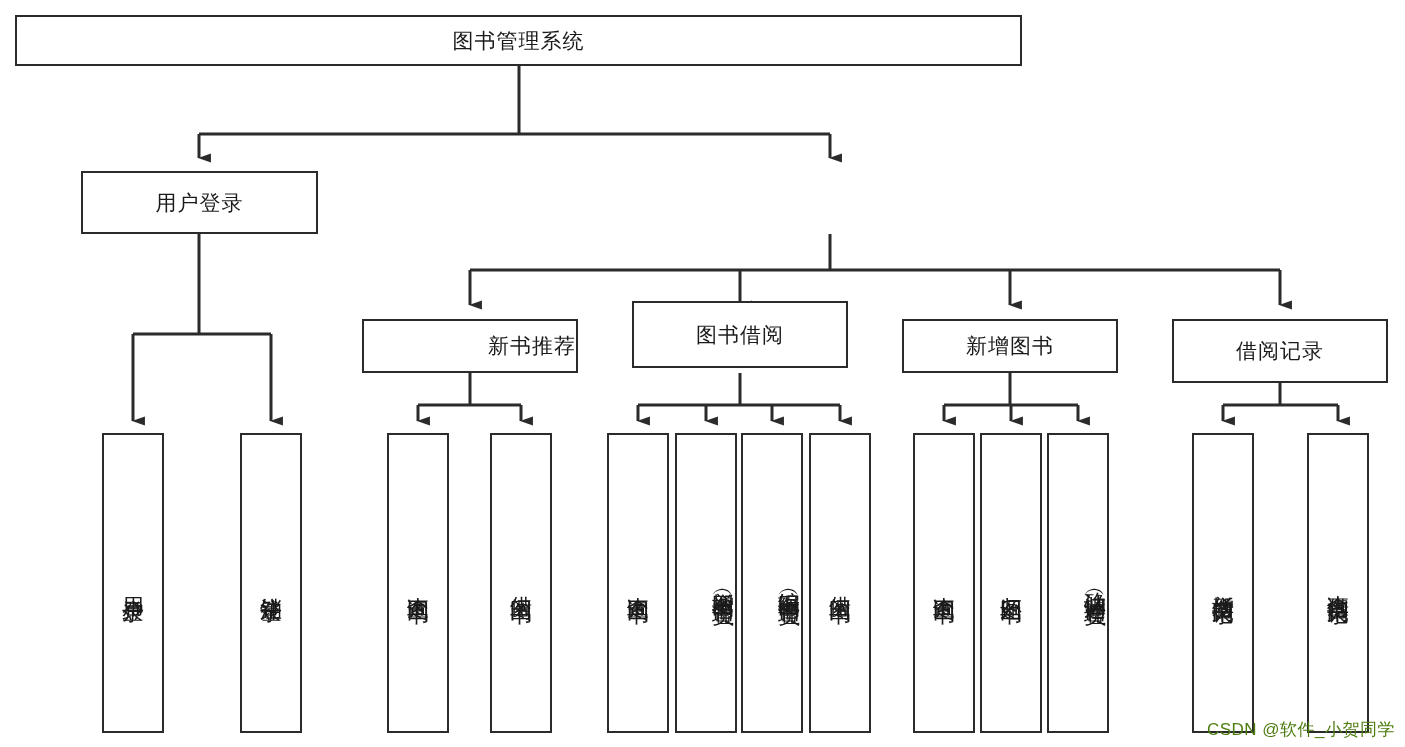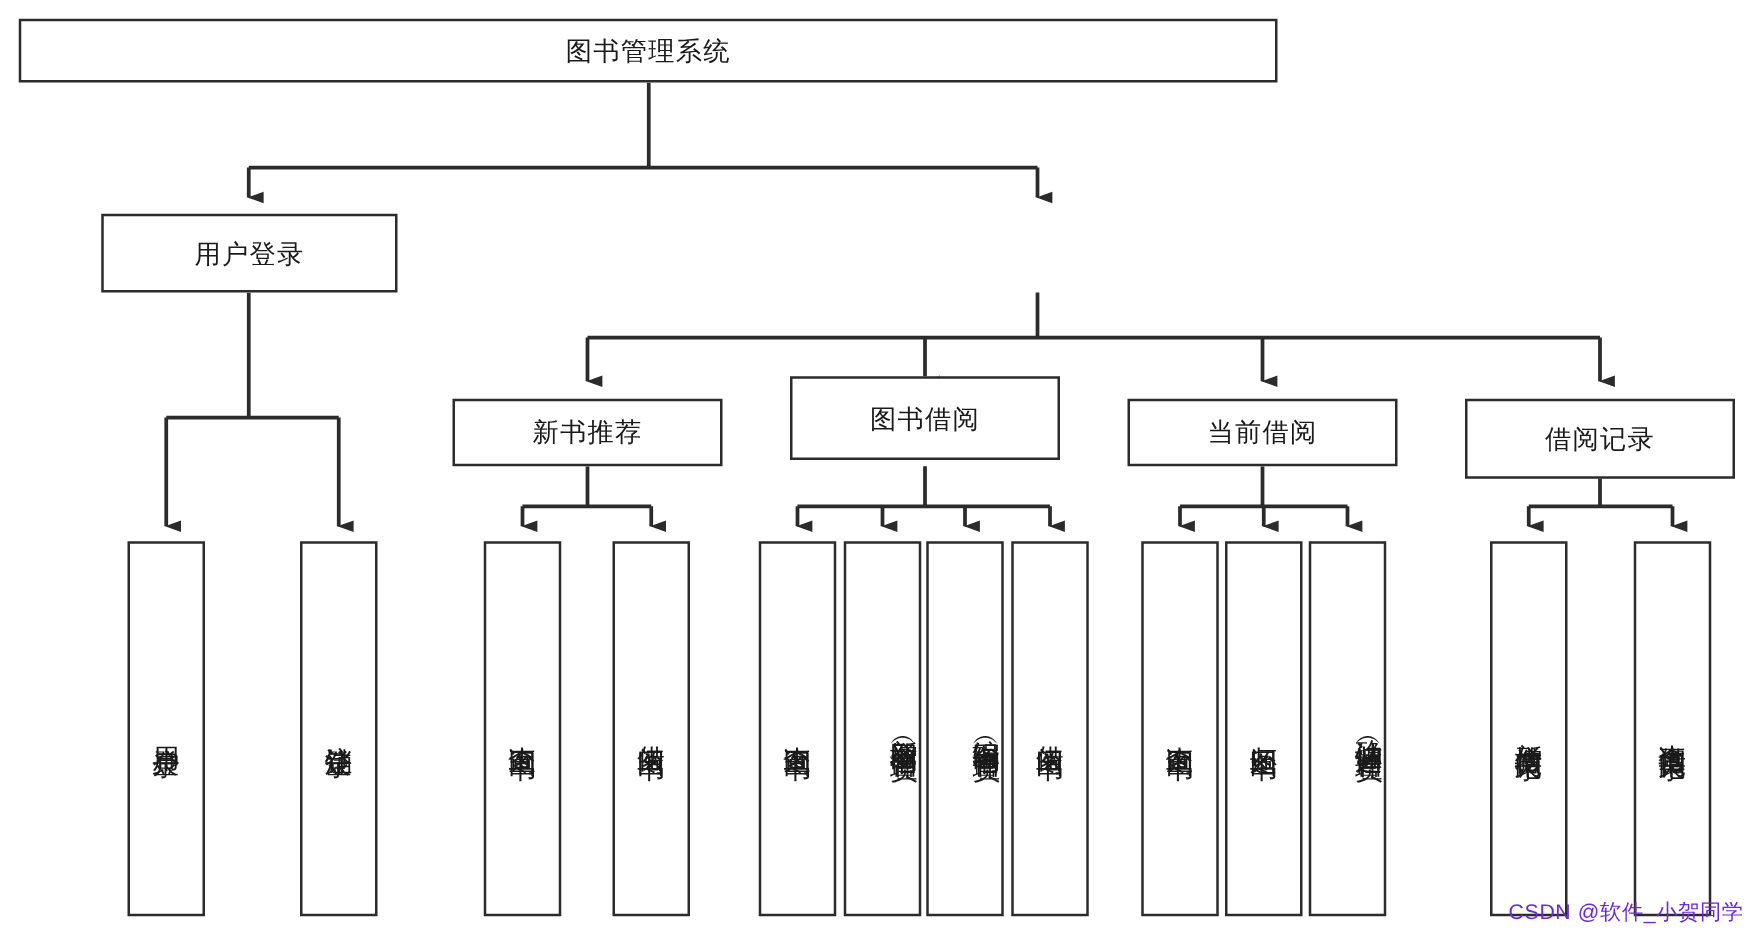--- a/index.html
+++ b/index.html
@@ -52,21 +52,21 @@
     align-items: flex-start;
   }
   .node .label {
     display: block;
   }
   #watermark {
     position: absolute;
     right: 10px;
     bottom: 6px;
     font-size: 17px;
-    color: #6d28d9;
+    color: #4d7c0f;
     letter-spacing: 0.5px;
     white-space: nowrap;
     text-align: right;
   }
 </style>
 </head>
 <body>
 
 <div id="canvas">
 
@@ -121,28 +121,28 @@
   </svg>
 
   <div class="node horiz" style="left:15px; top:15px; width:1007px; height:51px;">
     <span class="label">图书管理系统</span>
   </div>
 
   <div class="node horiz" style="left:81px; top:171px; width:237px; height:63px;">
     <span class="label">用户登录</span>
   </div>
 
-  <div class="node horiz" style="left:362px; top:319px; width:216px; height:54px;">
+  <div class="node horiz" style="left:362px; top:319px; width:216px; height:54px;justify-content:flex-end;">
     <span class="label">新书推荐</span>
   </div>
   <div class="node horiz" style="left:632px; top:301px; width:216px; height:67px;">
     <span class="label">图书借阅</span>
   </div>
   <div class="node horiz" style="left:902px; top:319px; width:216px; height:54px;">
-    <span class="label">当前借阅</span>
+    <span class="label">新增图书</span>
   </div>
   <div class="node horiz" style="left:1172px; top:319px; width:216px; height:64px;">
     <span class="label">借阅记录</span>
   </div>
 
   <div class="node vert" style="left:102px; top:433px; width:62px; height:300px;">
     <span class="label">用户登录</span>
   </div>
   <div class="node vert" style="left:240px; top:433px; width:62px; height:300px;">
     <span class="label">注销登录</span>

